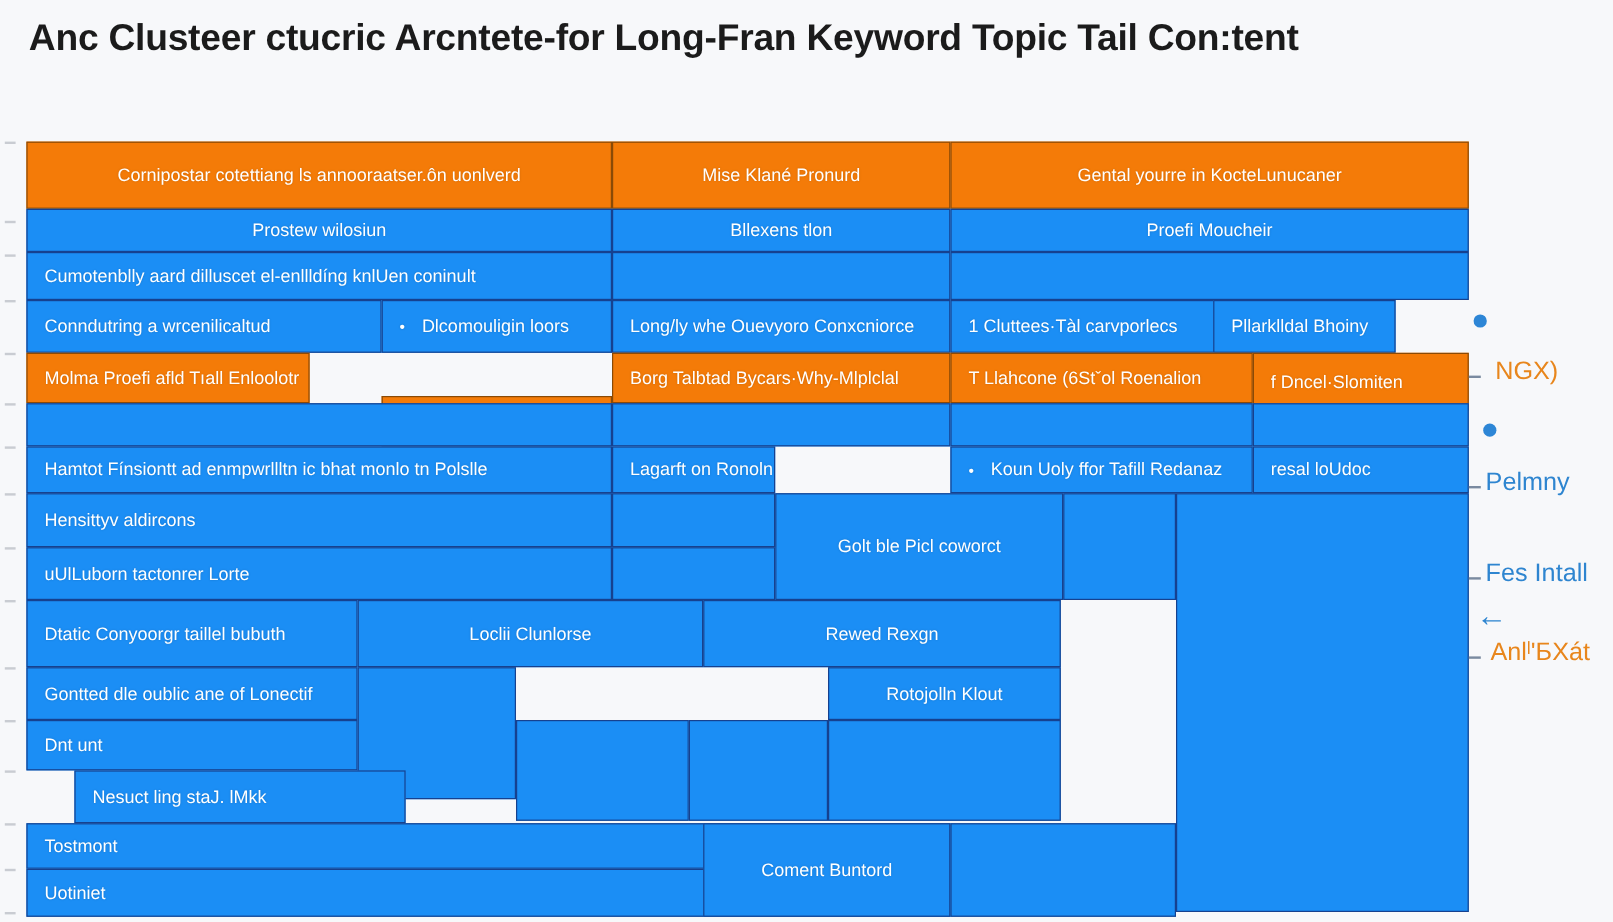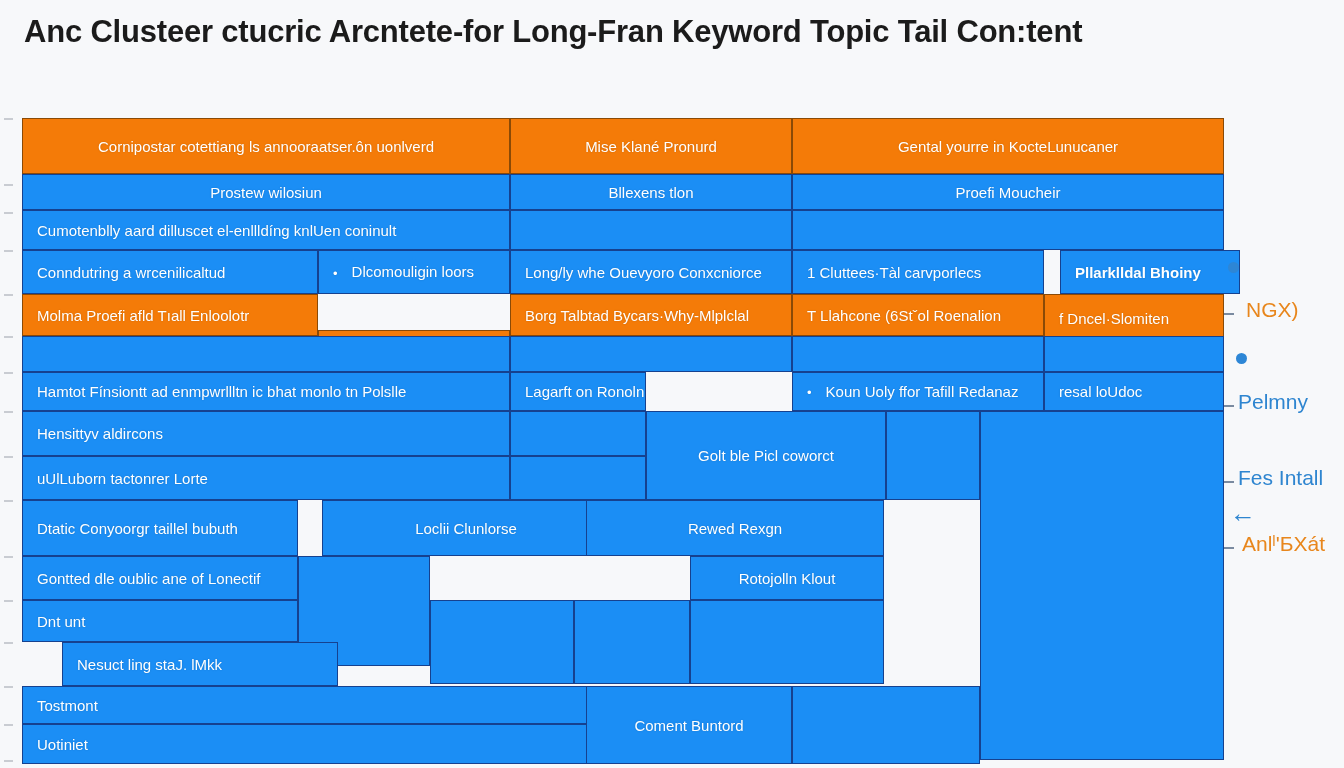--- a/index.html
+++ b/index.html
@@ -173,25 +173,25 @@
   </div>
   <div class="cell l bullet-cell" style="left:318px; top:250px; width:192px; height:44px;">
     <span class="txt">Dlcomouligin loors</span>
   </div>
   <div class="cell l" style="left:510px; top:250px; width:282px; height:44px;">
     <span class="txt">Long/ly whe Ouevyoro Conxcniorce</span>
   </div>
   <div class="cell l" style="left:792px; top:250px; width:252px; height:44px;">
     <span class="txt">1   Cluttees·Tàl carvporlecs</span>
   </div>
-  <div class="cell l" style="left:1060px; top:250px; width:180px; height:44px;font-weight:bold;">
+  <div class="cell l" style="left:1011px; top:250px; width:152px; height:44px;">
     <span class="txt">Pllarklldal Bhoiny</span>
   </div>
 
-  <div class="cell orange l" style="left:22px;  top:294px; width:296px; height:42px;">
+  <div class="cell orange l" style="left:22px;  top:294px; width:236px; height:42px;">
     <span class="txt">Molma Proefi afld Tıall Enloolotr</span>
   </div>
   <div class="cell orange l bullet-cell" style="left:318px; top:294px; width:192px; height:42px;margin-top:36px;">
     <span class="txt">Bleurluall Crets</span>
   </div>
   <div class="cell orange l" style="left:510px; top:294px; width:282px; height:42px;">
     <span class="txt">Borg Talbtad Bycars·Why-Mlplclal</span>
   </div>
   <div class="cell orange l" style="left:792px; top:294px; width:252px; height:42px;">
     <span class="txt">T  Llahcone (6Stˇol Roenalion</span>
@@ -247,21 +247,21 @@
     <span class="txt"></span>
   </div>
 
   <div class="cell c" style="left:980px; top:411px; width:244px; height:349px;">
     <span class="txt"></span>
   </div>
 
   <div class="cell l" style="left:22px;  top:500px; width:276px; height:56px;">
     <span class="txt">Dtatic Conyoorgr taillel bubuth</span>
   </div>
-  <div class="cell c" style="left:298px; top:500px; width:288px; height:56px;margin-left:24px;">
+  <div class="cell c" style="left:298px; top:500px; width:288px; height:56px;">
     <span class="txt">Loclii Clunlorse</span>
   </div>
   <div class="cell c" style="left:586px; top:500px; width:298px; height:56px;">
     <span class="txt">Rewed Rexgn</span>
   </div>
 
   <div class="cell l" style="left:22px;  top:556px; width:276px; height:44px;">
     <span class="txt">Gontted dle oublic ane of Lonectif</span>
   </div>
   <div class="cell c" style="left:298px; top:556px; width:132px; height:110px;">

